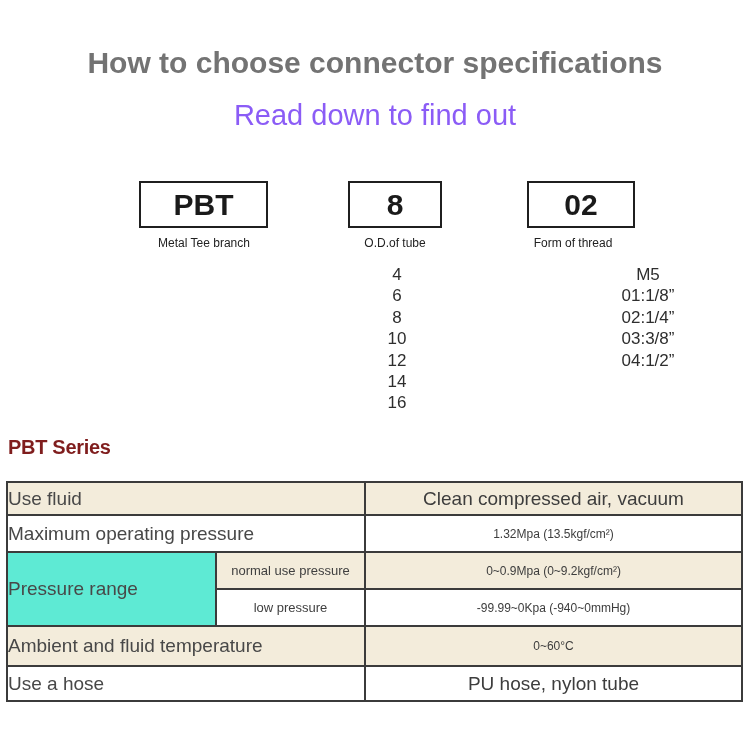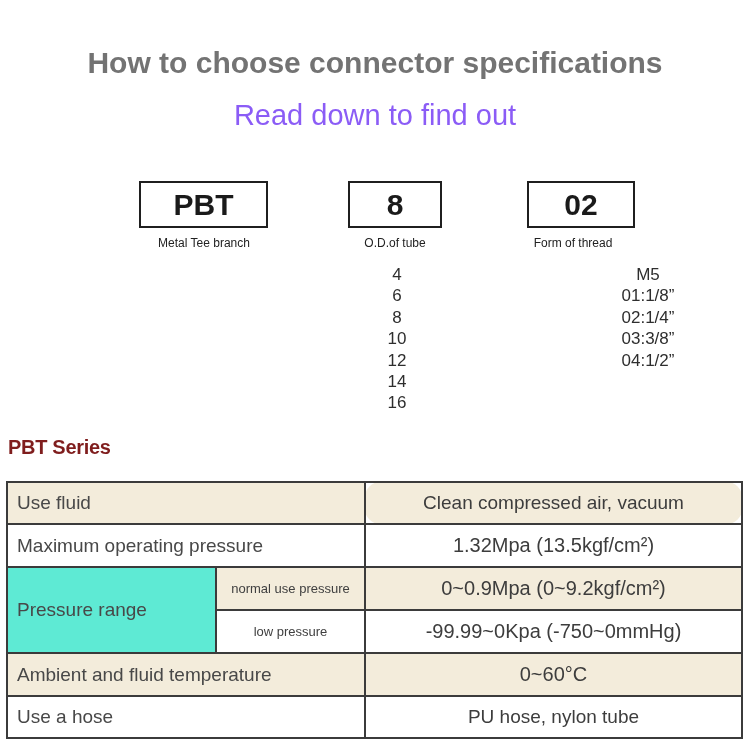--- a/index.html
+++ b/index.html
@@ -51,36 +51,36 @@
     margin-top:16px;
   }
   table.spec{
     position:absolute;left:6px;top:481px;
     width:737px;
     border-collapse:collapse;table-layout:fixed;
     background:#fff;
   }
   table.spec td{
     border:2px solid #3b3b3b;
-    padding:9px;
+    padding:0;
     vertical-align:middle;
     overflow:hidden;
   }
   tr.shaded td{background:#f3ecdb;}
   td.lbl{
     font-size:19px;color:#484848;
     padding-left:12px;text-align:left;
   }
   td.sub{
     font-size:13px;color:#404040;text-align:center;
   }
   td.val{text-align:center;color:#3d3d3d;}
-  .fs19{font-size:19px;border-radius:15px;}
-  .fs16{font-size:20px;}
-  .fs14{font-size:20px;}
+  .fs19{font-size:19px;}
+  .fs16{font-size:12px;}
+  .fs14{font-size:12px;}
 </style>
 </head>
 <body>
 
 <div id="canvas">
 
   <div class="title">How to choose connector specifications</div>
   <div class="subtitle">Read down to find out</div>
 
   <div class="code-box" style="left:139px;width:129px;">
@@ -131,21 +131,21 @@
         <td colspan="2" class="lbl">Maximum operating pressure</td>
         <td class="val fs16">1.32Mpa (13.5kgf/cm²)</td>
       </tr>
       <tr class="shaded" style="height:37px;">
         <td rowspan="2" class="lbl" style="background:#5eead4;">Pressure range</td>
         <td class="sub">normal use pressure</td>
         <td class="val fs16">0~0.9Mpa (0~9.2kgf/cm²)</td>
       </tr>
       <tr style="height:37px;">
         <td class="sub">low pressure</td>
-        <td class="val fs16">-99.99~0Kpa (-750~0mmHg)</td>
+        <td class="val fs16">-99.99~0Kpa (-940~0mmHg)</td>
       </tr>
       <tr class="shaded" style="height:40px;">
         <td colspan="2" class="lbl">Ambient and fluid temperature</td>
         <td class="val fs14">0~60°C</td>
       </tr>
       <tr style="height:35px;">
         <td colspan="2" class="lbl">Use a hose</td>
         <td class="val fs19">PU hose, nylon tube</td>
       </tr>
     </tbody>

